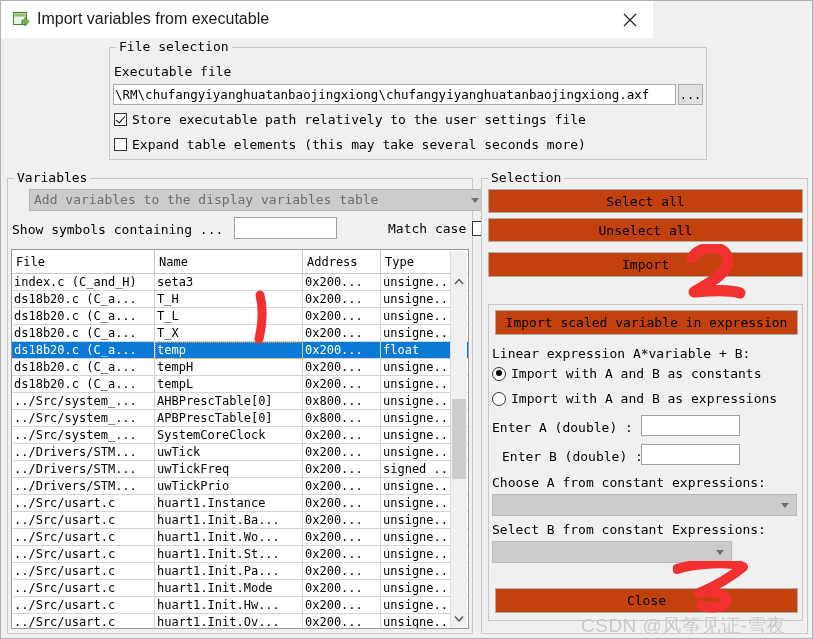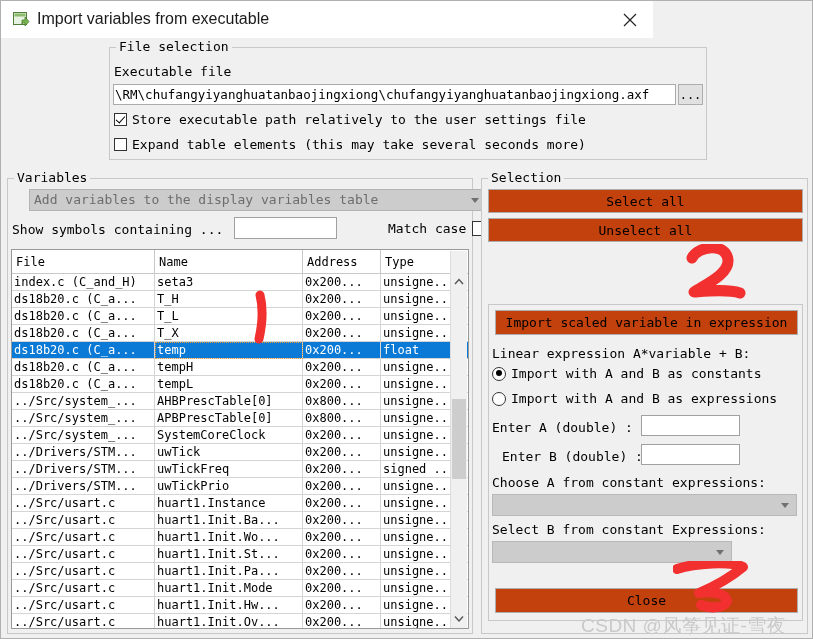--- a/index.html
+++ b/index.html
@@ -568,20 +568,21 @@
         </span>
       </div>
     </div>
   </div>
 
   <div class="groupbox" id="selection-group">
     <span class="group-title">Selection</span>
 
     <div class="btn" id="btn-select-all">Select all</div>
     <div class="btn" id="btn-unselect-all">Unselect all</div>
+    <div class="btn" id="btn-import">Import</div>
 
     <div id="scaled-panel">
       <div class="btn" id="btn-import-scaled">Import scaled variable in expression</div>
 
       <span class="lbl" id="linear-label">Linear expression A*variable + B:</span>
 
       <div class="radiorow" id="radio-const">
         <span class="radio on"></span>
         <span>Import with A and B as constants</span>
       </div>

